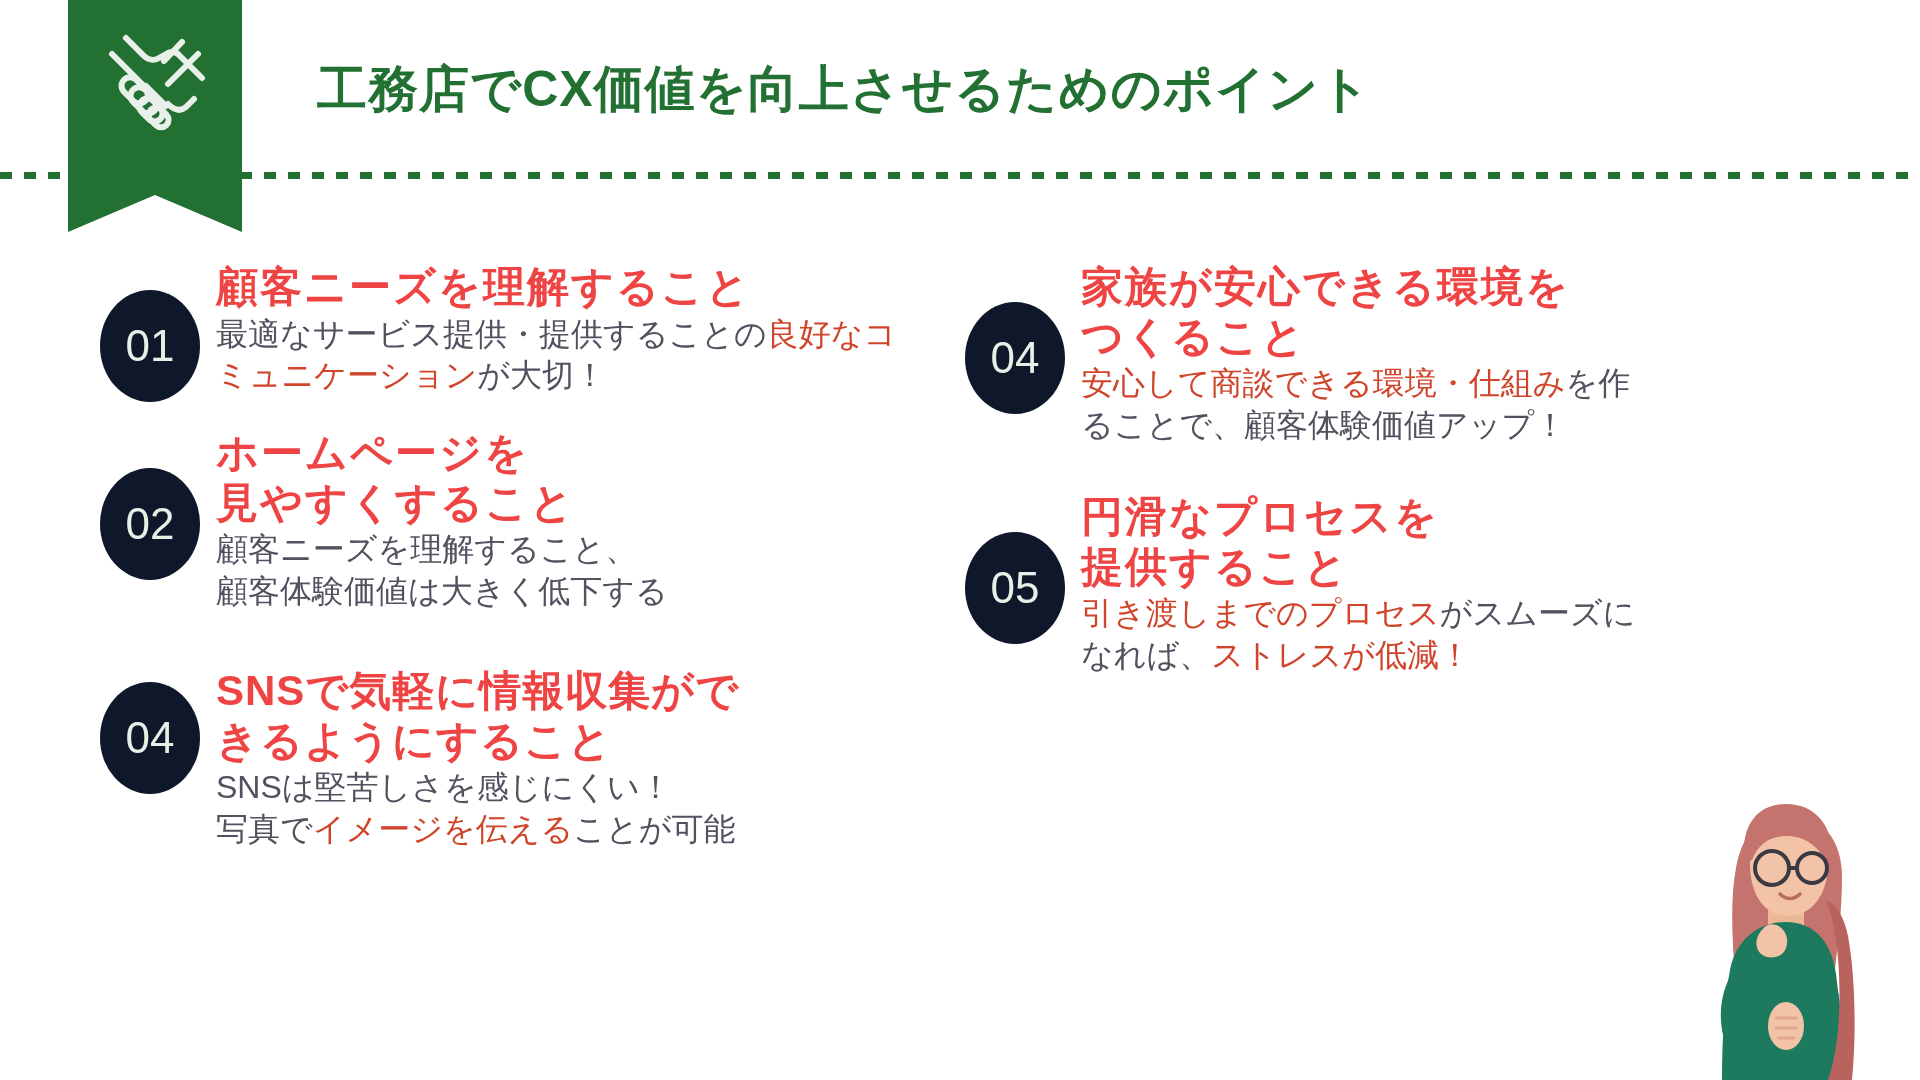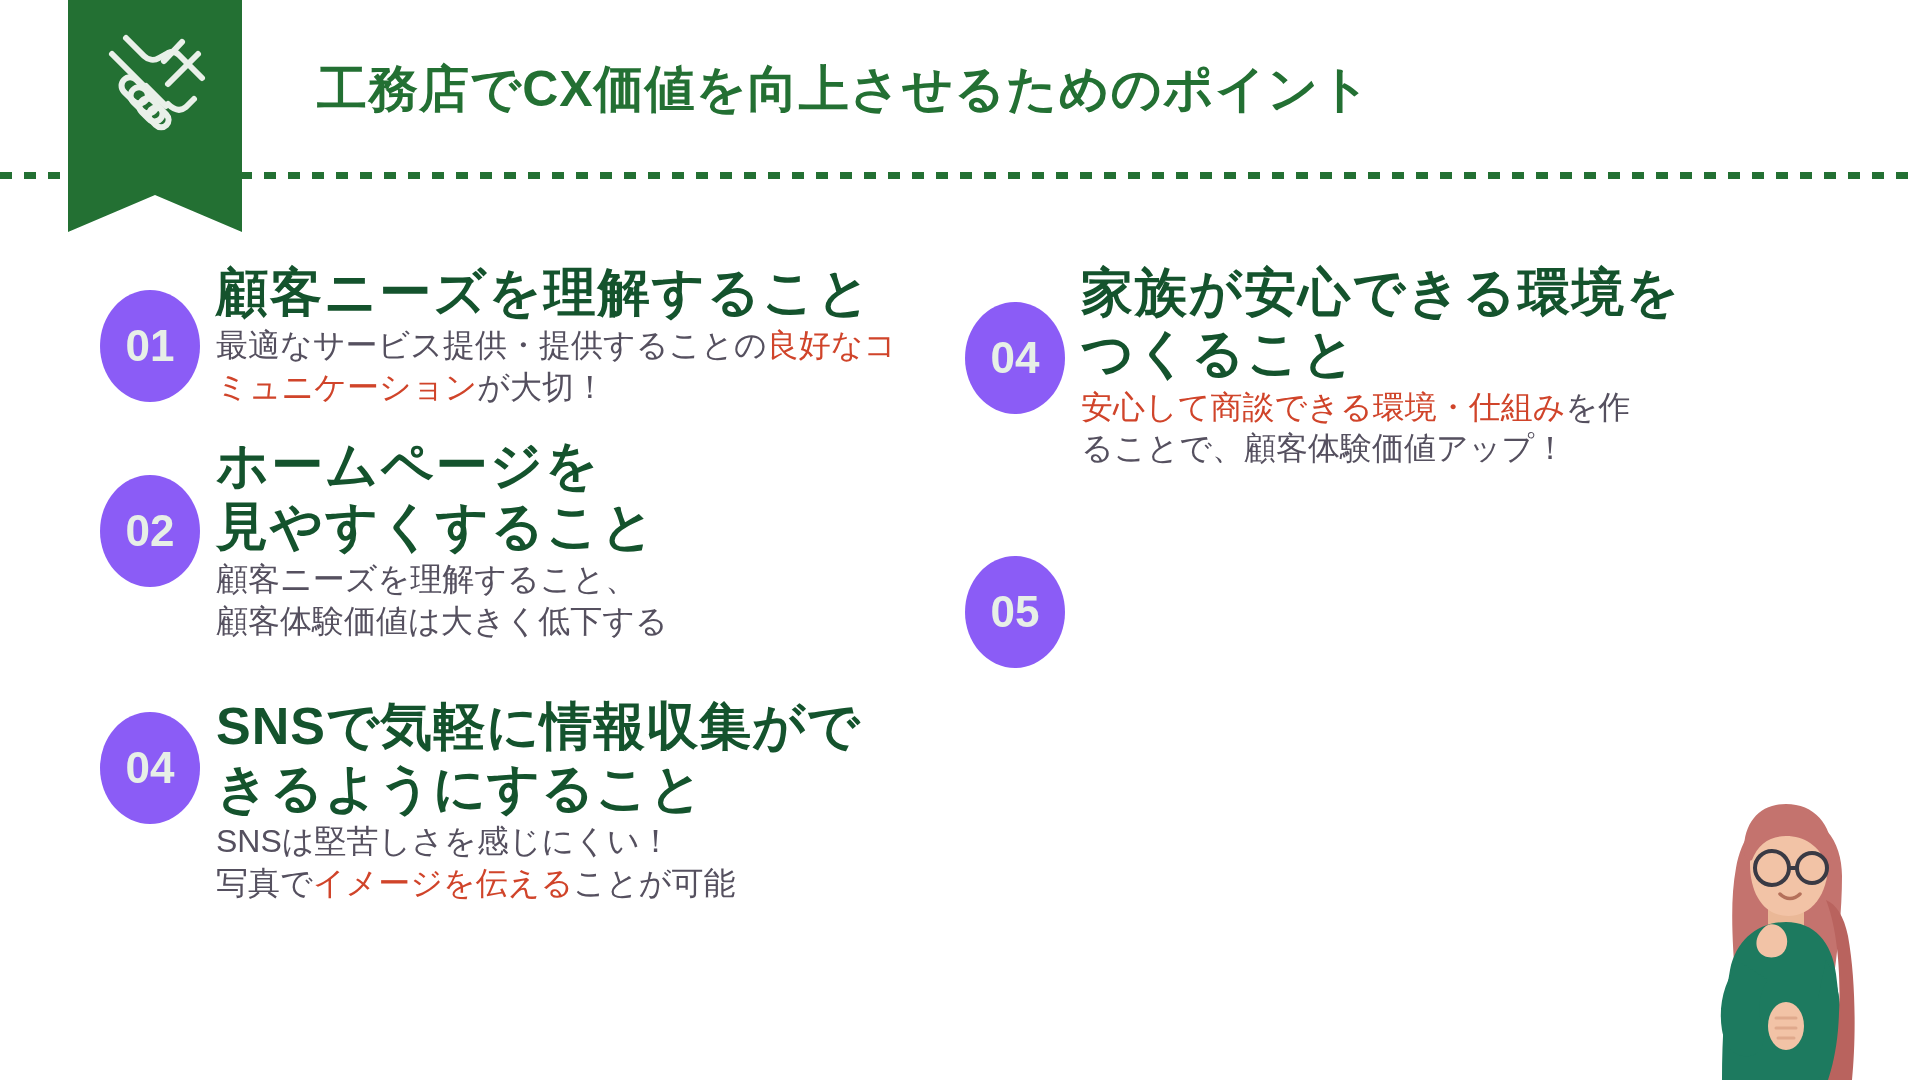--- a/index.html
+++ b/index.html
@@ -70,43 +70,43 @@
     display: flex;
     align-items: flex-start;
   }
   .item + .item { margin-top: 26px; }
 
   .badge {
     flex: 0 0 auto;
     width: 100px;
     height: 112px;
     border-radius: 50%;
-    background: #8b5cf6;
+    background: #0f172a;
     color: #e7efe7;
     font-size: 44px;
-    font-weight: bold;
+    font-weight: normal;
     display: flex;
     align-items: center;
     justify-content: center;
     letter-spacing: 0px;
     margin-right: 16px;
   }
   .badge-pad-1 { margin-top: 28px; }
   .badge-pad-2 { margin-top: 40px; }
   .badge-pad-3 { margin-top: 44px; }
 
   .item-body {
     flex: 1 1 auto;
     padding-top: 0px;
   }
 
   .item-heading {
-    font-size: 52px;
+    font-size: 42px;
     font-weight: bold;
-    color: #14532d;
+    color: #ef4444;
     line-height: 1.18;
     letter-spacing: 2px;
     margin: 0 0 2px 0;
     white-space: pre-line;
   }
   .item-heading.tight { letter-spacing: 1px; margin-top: 28px; }
 
   .item-desc {
     font-size: 32px;
     color: #55505f;
@@ -184,20 +184,25 @@
     <div class="badge badge-pad-2">04</div>
     <div class="item-body">
       <div class="item-heading">家族が安心できる環境を
 つくること</div>
       <div class="item-desc"><span class="hl">安心して商談できる環境・仕組み</span><span>を作</span><br><span>ることで、顧客体験価値アップ！</span></div>
     </div>
   </div>
 
   <div class="item" style="margin-top:46px;">
     <div class="badge badge-pad-2">05</div>
+    <div class="item-body">
+      <div class="item-heading">円滑なプロセスを
+提供すること</div>
+      <div class="item-desc"><span class="hl">引き渡しまでのプロセス</span><span>がスムーズに</span><br><span>なれば、</span><span class="hl">ストレスが低減！</span></div>
+    </div>
   </div>
 
 </div>
 
 <svg class="illustration" viewBox="0 0 290 300">
 
   <path d="M196 34 C232 34 252 60 252 96 C252 130 248 170 242 210 C238 240 234 268 232 300 L150 300 C150 268 148 236 146 208 C142 160 140 120 146 88 C152 56 168 34 196 34 Z" fill="#c4736e"></path>
 
   <path d="M178 118 L214 118 L214 158 L178 158 Z" fill="#eab897"></path>
 

